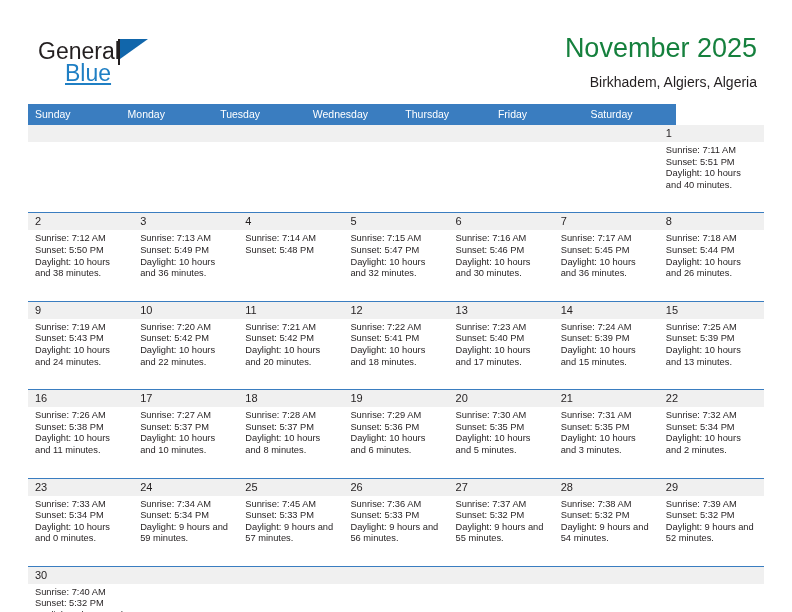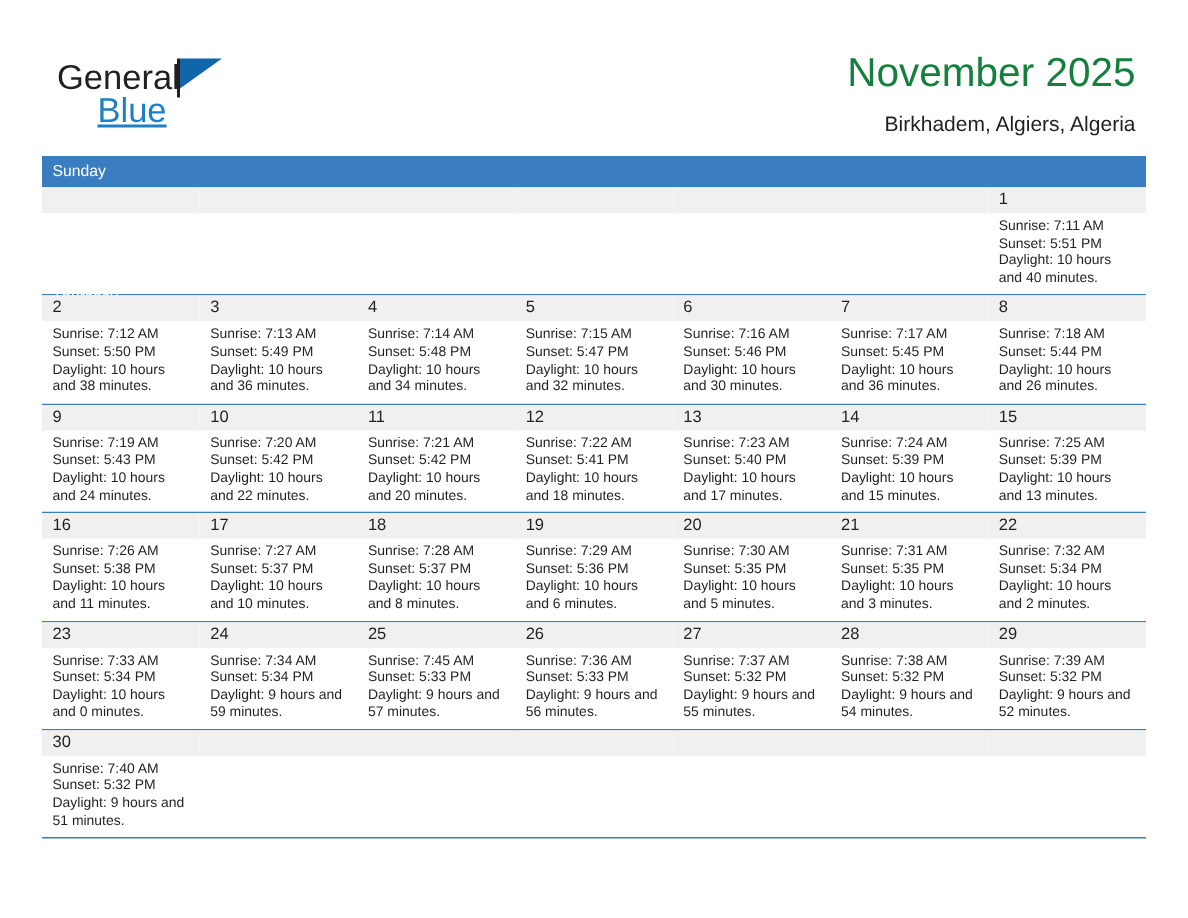--- a/index.html
+++ b/index.html
@@ -97,24 +97,23 @@
 
   
   .calendar {
     position: absolute;
     left: 28px;
     top: 104px;
     width: 736px;
   }
   .dow-row {
     display: flex;
-    width: 736px;
+    width: 648px;
     height: 21px;
     background: #3a7dc0;
-    flex-direction: column;
   }
   .dow {
     flex: 1 1 0;
     color: #ffffff;
     font-size: 10.5px;
     line-height: 21px;
     padding-left: 7px;
     box-sizing: border-box;
     white-space: nowrap;
   }
@@ -139,21 +138,21 @@
     font-size: 11px;
     color: #231f20;
     padding-left: 7px;
     background: #f0f0f0;
     box-sizing: border-box;
   }
   .cell.empty .daynum {
     background: #f0f0f0;
   }
   .cell .info {
-    padding: 3px 6px 5px 7px;
+    padding: 3px 6px 21px 7px;
     font-size: 9.3px;
     line-height: 11.6px;
     color: #231f20;
   }
   .cell .info div {
     white-space: nowrap;
   }
   .cell .info .daylight {
     white-space: normal;
   }
@@ -235,21 +234,20 @@
               <div>Sunrise: 7:13 AM</div>
               <div>Sunset: 5:49 PM</div>
               <div class="daylight">Daylight: 10 hours and 36 minutes.</div>
             </div>
           </div>
           <div class="cell">
             <span class="daynum">4</span>
             <div class="info">
               <div>Sunrise: 7:14 AM</div>
               <div>Sunset: 5:48 PM</div>
-              <div class="daylight">Daylight: 10 hours and 34 minutes.</div>
             </div>
           </div>
           <div class="cell">
             <span class="daynum">5</span>
             <div class="info">
               <div>Sunrise: 7:15 AM</div>
               <div>Sunset: 5:47 PM</div>
               <div class="daylight">Daylight: 10 hours and 32 minutes.</div>
             </div>
           </div>

